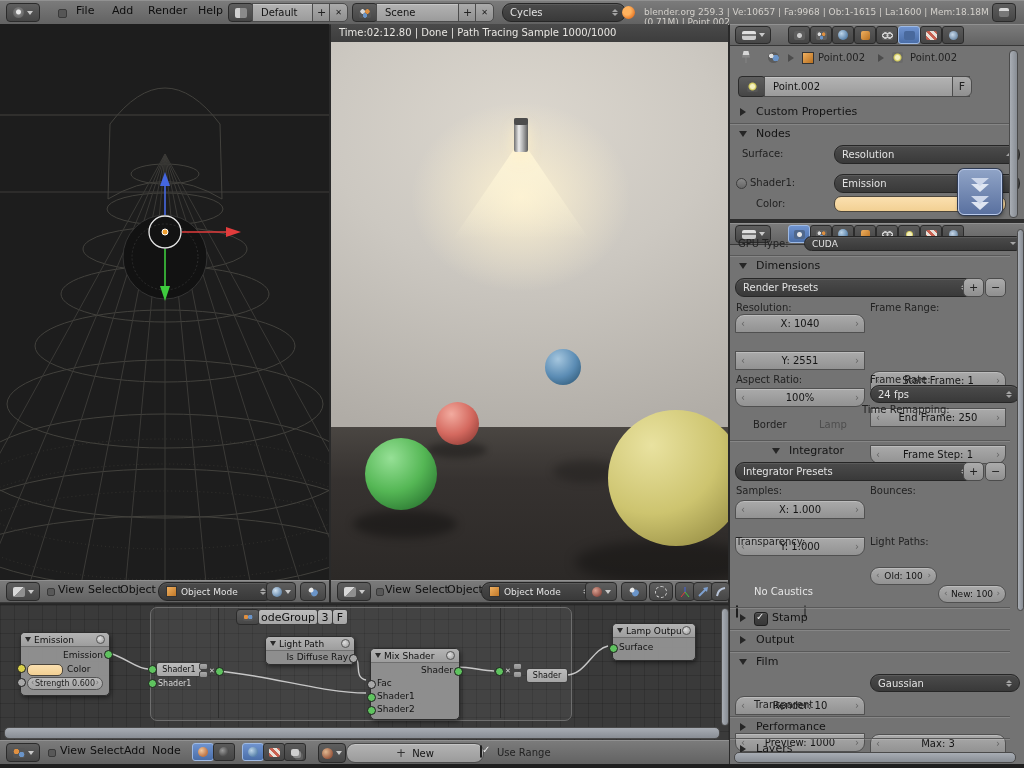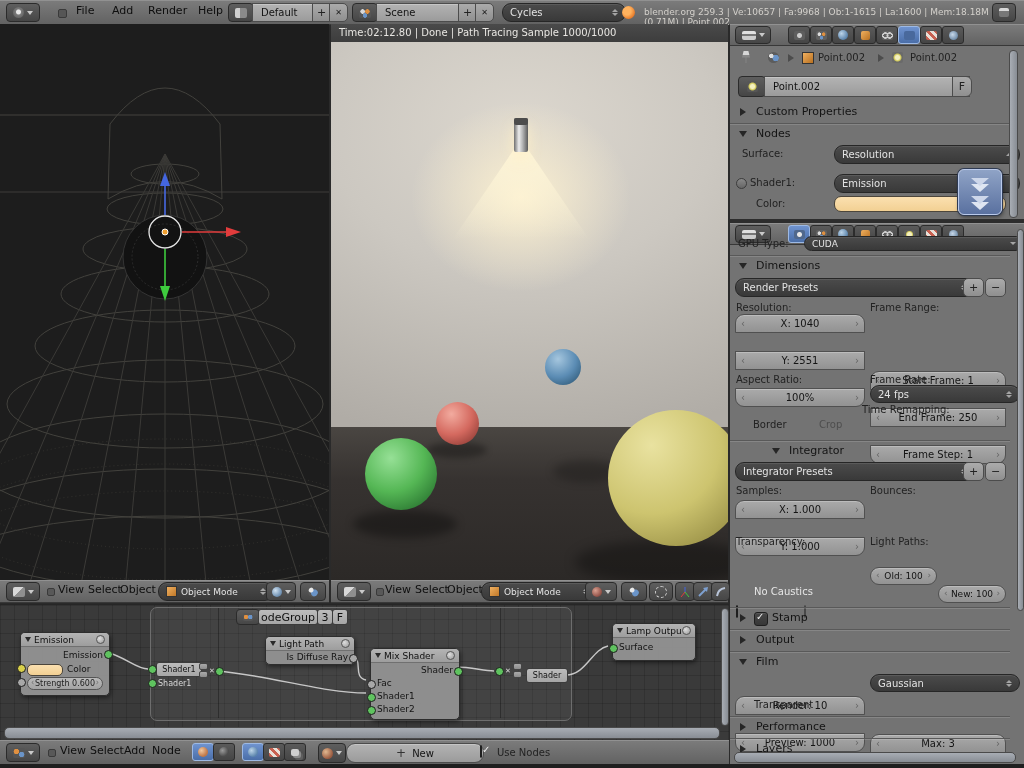--- a/index.html
+++ b/index.html
@@ -434,21 +434,21 @@
         <i class="u"></i>
         <i class="d"></i>
       </span>
   </div>
   <span class="abs lbl" style="left:132px;top:380px;">Time Remapping:</span>
   <div class="abs num r9" style="left:140px;top:391px;width:65px;height:16px;line-height:16px;font-size:9px;">Old: 100</div>
   <div class="abs num r9" style="left:208px;top:391px;width:66px;height:16px;line-height:16px;font-size:9px;">New: 100</div>
   <span class="abs chk" style="left:6px;top:394px;"></span>
   <span class="abs lbl" style="left:23px;top:395px;">Border</span>
   <span class="abs chk dim" style="left:72px;top:394px;"></span>
-  <span class="abs lbl" style="left:89px;top:395px;color:#4e4e4e;">Crop</span>
+  <span class="abs lbl" style="left:89px;top:395px;color:#4e4e4e;">Lamp</span>
 
   <div class="abs sep" style="left:0;top:416px;width:280px;"></div>
   
   <div class="abs" style="left:0;top:419px;width:280px;height:18px;margin-left:33px;">
     <span class="tri down" style="position:absolute;left:9px;top:5px;"></span>
     <span class="phead" style="position:absolute;left:26px;top:1px;">Integrator</span>
   </div>
   <div class="abs ddn" style="left:5px;top:438px;width:224px;height:17px;">
     <span>Integrator Presets</span>
     <span class="ud">
@@ -659,15 +659,15 @@
   
   <div class="abs ebtn" style="left:318px;top:3px;width:26px;height:18px;">
     <span class="bball" style="width:11px;height:11px;background:radial-gradient(circle at 35% 35%,#e0b890,#9a5a40 70%);"></span>
     <span class="earr"></span>
   </div>
   <div class="abs fld" style="left:346px;top:3px;width:120px;height:18px;justify-content:center;gap:6px;">
     <span style="font-size:12px;color:#333;line-height:10px;">+</span>
     <span>New</span>
   </div>
   <span class="abs chk on" style="left:480px;top:6px;"></span>
-  <span class="abs lbl" style="left:497px;top:7px;">Use Nodes</span>
+  <span class="abs lbl" style="left:497px;top:7px;">Use Range</span>
 </div>
 <div class="abs" style="left:0;top:764px;width:1024px;height:4px;background:#1f1f1f;"></div>
 
 </body></html>

